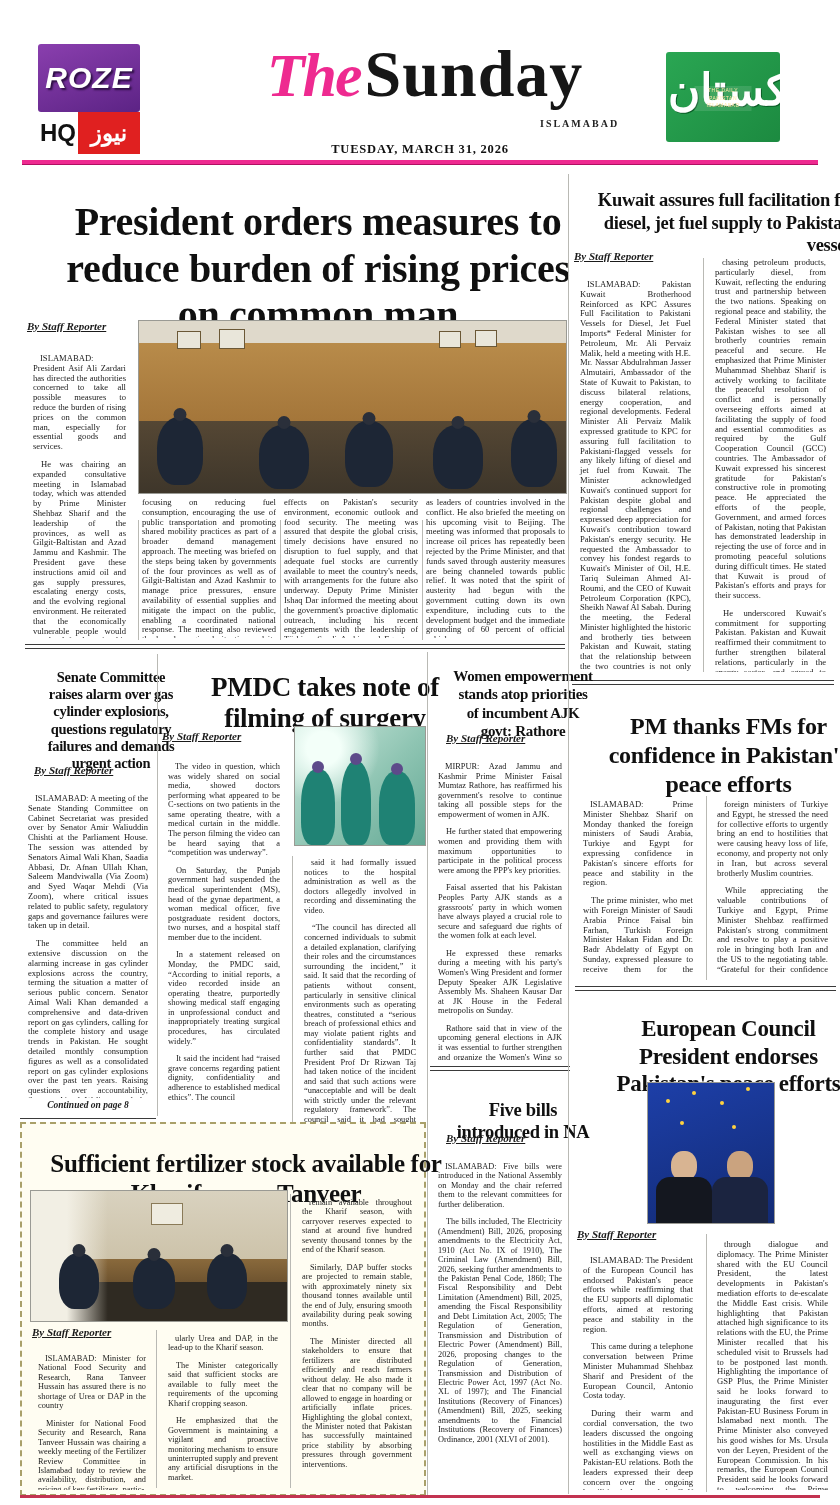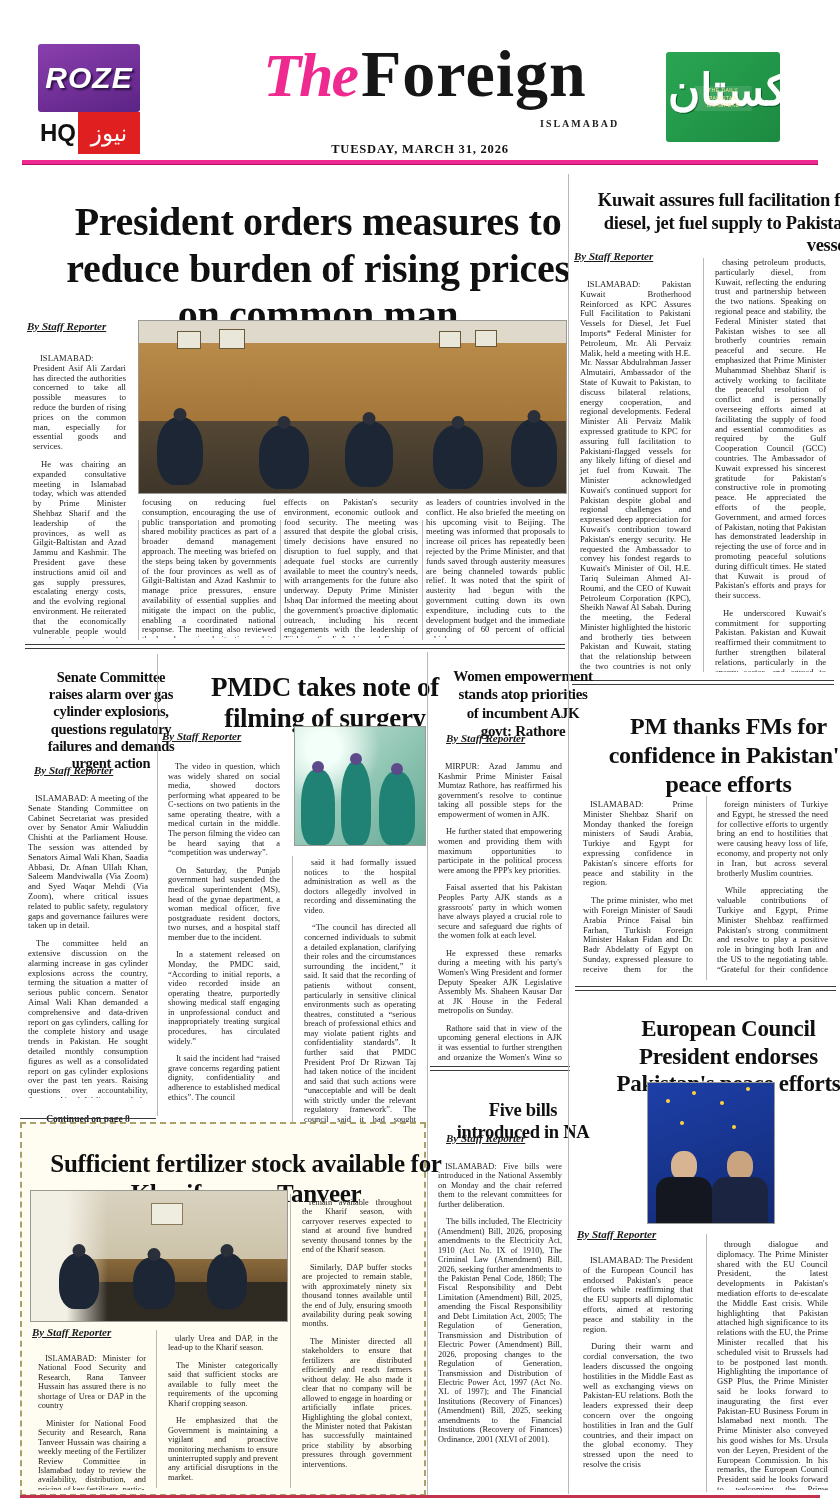--- a/index.html
+++ b/index.html
@@ -6,21 +6,21 @@
   .page{position:relative;width:840px;height:1505px;background:#ffffff;margin:0 auto;
         font-family:"Liberation Serif",serif;color:#1c1c1c;overflow:hidden;}
   
   .roze{position:absolute;left:38px;top:44px;width:102px;height:110px;font-family:"Liberation Sans",sans-serif;}
   .roze-top{position:absolute;left:0;top:0;width:102px;height:68px;background:linear-gradient(160deg,#8a3fae,#5c2385);
             display:flex;align-items:center;justify-content:center;border-radius:3px;}
   .roze-top span{color:#fff;font-weight:bold;font-size:30px;font-style:italic;letter-spacing:1px;
                  text-shadow:2px 2px 2px #2e0f45;}
   .roze-bottom{position:absolute;left:0;top:68px;width:102px;height:42px;display:flex;}
   .roze-hq{width:40px;background:#fff;color:#111;font-weight:bold;font-size:24px;display:flex;align-items:center;justify-content:center;}
-  .roze-news{flex:1;background:#e02020;color:#fff;font-weight:normal;font-size:23px;display:flex;align-items:center;justify-content:center;}
+  .roze-news{flex:1;background:#e02020;color:#fff;font-weight:bold;font-size:23px;display:flex;align-items:center;justify-content:center;}
   .mast{position:absolute;left:225px;top:36px;width:400px;text-align:center;white-space:nowrap;}
   .mast .the{font-style:italic;font-weight:bold;font-size:62px;color:#ee2a90;letter-spacing:-2px;}
   .mast .patriot{font-weight:bold;font-size:66px;color:#161616;letter-spacing:1px;}
   .mast-city{position:absolute;left:540px;top:118px;font-size:10px;font-weight:bold;letter-spacing:2px;color:#222;}
   .pklogo{position:absolute;left:666px;top:52px;width:114px;height:90px;background:linear-gradient(135deg,#2aa653,#1c8a40);
           border-radius:3px;overflow:hidden;}
   .pklogo .urdu{position:absolute;left:2px;top:4px;width:110px;text-align:center;font-size:44px;color:#fff;
                 font-weight:bold;line-height:1.6;text-shadow:1px 1px 0 #0a5c26;}
   .pklogo .cap{position:absolute;left:50%;top:34px;transform:translateX(-50%);background:rgba(255,255,255,.12);
                color:#ffe9a8;font-size:5px;font-family:"Liberation Sans",sans-serif;text-align:center;
@@ -28,21 +28,21 @@
   .dateline{position:absolute;left:0;top:142px;width:840px;text-align:center;font-weight:bold;
             font-size:12.5px;letter-spacing:.8px;color:#111;}
   .toprule{position:absolute;left:22px;top:160px;width:796px;height:4px;background:#ee2a90;border-bottom:1px solid #b00f62;}
   
   .abs{position:absolute;}
   .hl{position:absolute;font-weight:bold;color:#101010;text-align:center;letter-spacing:-.3px;margin-left:23px;}
   .by{position:absolute;font-size:11px;font-weight:bold;font-style:italic;text-decoration:underline;color:#1a1a1a;}
   .bt{position:absolute;font-size:8.6px;line-height:1.14;text-align:justify;overflow:hidden;color:#222;}
   .bt .para{margin:8px;text-indent:8px;}
   .bt .para:first-child{text-indent:7px;}
-  .cont{font-weight:bold;font-size:9.5px;text-align:center;margin-top:16px;}
+  .cont{font-weight:bold;font-style:italic;font-size:9.5px;text-align:center;margin-top:2px;}
   .rule-d{position:absolute;height:3px;border-top:1.5px solid #3a3a3a;border-bottom:1px solid #3a3a3a;}
   .vr{position:absolute;width:1px;background:#b9b9b4;}
   .bottomrule{position:absolute;left:20px;top:1495px;width:800px;height:3px;background:#c23350;}
   
   .photo{position:absolute;overflow:hidden;border:1px solid #9a9a94;}
   .ph-lead{background:linear-gradient(180deg,#dfd9cb 0,#dfd9cb 13%,#b88b4a 13%,#a4763a 58%,#554734 58%,#3e362a 100%);}
   .ph-lead .frame{position:absolute;background:#e9e6da;border:1px solid #6b5836;}
   .person{position:absolute;background:#1d2635;border-radius:46% 46% 38% 38%;}
   .person.head::before{content:"";position:absolute;left:50%;top:-9px;transform:translateX(-50%);
            width:13px;height:13px;border-radius:50%;background:#2a2f3a;}
@@ -71,21 +71,21 @@
       <span>ROZE</span>
     </div>
     <div class="roze-bottom">
       <div class="roze-hq">HQ</div>
       <div class="roze-news">نیوز</div>
     </div>
   </div>
 
   <div class="mast">
     <span class="the">The</span>
-    <span class="patriot">Foreign</span>
+    <span class="patriot">Sunday</span>
   </div>
   <div class="mast-city">ISLAMABAD</div>
 
   <div class="pklogo">
     <div class="urdu">پاکستان</div>
     <div class="cap">THE DAILY PAKISTAN ISLAMABAD</div>
   </div>
 
   <div class="dateline">TUESDAY, MARCH 31, 2026</div>
   <div class="toprule"></div>
@@ -214,20 +214,21 @@
         <div class="eu-body" style="background:#14171f;"></div>
       </div>
       <div class="eu-man" style="left:64px;">
         <div class="eu-head" style="background:#caa37f;"></div>
         <div class="eu-body" style="background:#1b2440;"></div>
       </div>
     </div>
     <div class="by" style="left:2px;top:232px;">By Staff Reporter</div>
     <div class="bt" style="left:0;top:252px;width:126px;height:242px;">
         <p class="para">ISLAMABAD: The President of the European Council has endorsed Pakistan's peace efforts while reaffirming that the EU supports all diplomatic efforts, aimed at restoring peace and stability in the region.</p>
+        <p class="para">This came during a telephone conversation between Prime Minister Muhammad Shehbaz Sharif and President of the European Council, Antonio Costa today.</p>
         <p class="para">During their warm and cordial conversation, the two leaders discussed the ongoing hostilities in the Middle East as well as exchanging views on Pakistan-EU relations. Both the leaders expressed their deep concern over the ongoing hostilities in Iran and the Gulf countries, and their impact on the global economy. They stressed upon the need to resolve the crisis</p>
       </div>
     <div class="bt" style="left:134px;top:236px;width:127px;height:258px;">
         <p class="para">through dialogue and diplomacy. The Prime Minister shared with the EU Council President, the latest developments in Pakistan's mediation efforts to de-escalate the Middle East crisis. While highlighting that Pakistan attached high significance to its relations with the EU, the Prime Minister recalled that his scheduled visit to Brussels had to be postponed last month. Highlighting the importance of GSP Plus, the Prime Minister said he looks forward to inaugurating the first ever Pakistan-EU Business Forum in Islamabad next month. The Prime Minister also conveyed his good wishes for Ms. Ursula von der Leyen, President of the European Commission. In his remarks, the European Council President said he looks forward to welcoming the Prime Minister in Brussels on mutually convenient dates.</p>
       </div>
   </section>
   <div class="vr" style="left:706px;top:1234px;height:258px;"></div>
 
   <section class="fertbox">
     <h2 class="hl" style="left:0;top:4px;width:402px;font-size:25px;line-height:1.2;">Sufficient fertilizer stock available for Kharif crops: Tanveer</h2>

